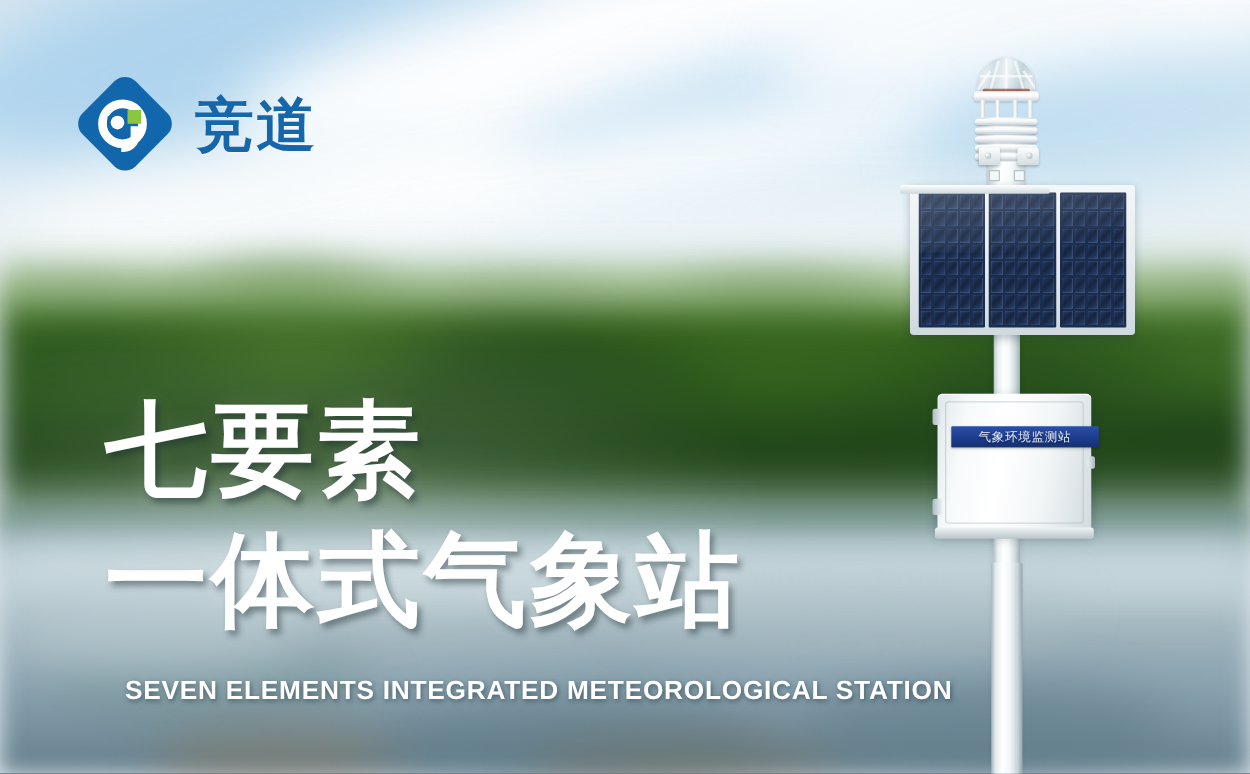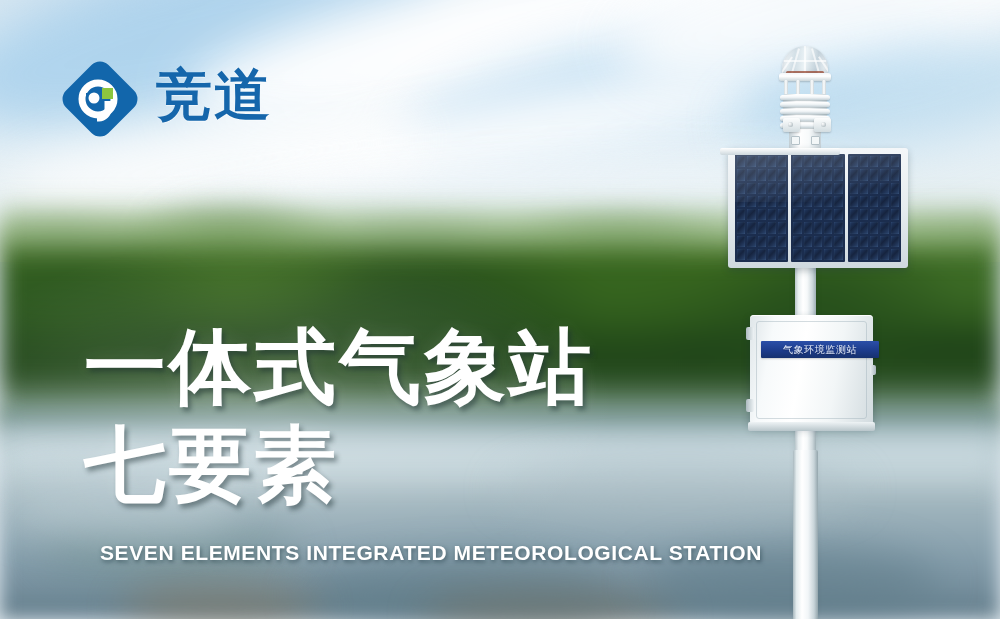--- a/index.html
+++ b/index.html
@@ -88,23 +88,23 @@
   .veil{
     position:absolute;left:0;top:230px;width:660px;height:390px;
     background:radial-gradient(ellipse 480px 240px at 270px 180px, rgba(255,255,255,.18) 0%, rgba(255,255,255,0) 72%);
     pointer-events:none;
   }
 
   
   .logo{position:absolute;left:58px;top:57px;display:flex;align-items:center;gap:14px;}
   .logo-mark{position:relative;width:84px;height:84px;flex:none;}
   .logo-text{
-    font-size:56px;line-height:1;font-weight:700;letter-spacing:2px;
+    font-size:47px;line-height:1;font-weight:700;letter-spacing:2px;
     color:#1566ab;
-    font-family:Liberation Mono, monospace;
+    font-family:Liberation Sans, sans-serif;
     text-shadow:0 1px 1px rgba(255,255,255,.55);
   }
 
   
   .headline{position:absolute;left:84px;top:312px;width:620px;}
   .hl-line{
     color:#ffffff;font-weight:700;letter-spacing:3px;
     font-size:82px;line-height:98px;
     font-family:"DejaVu Sans","Liberation Sans",sans-serif;
     text-shadow:3px 4px 5px rgba(20,40,45,.45), 0 0 18px rgba(255,255,255,.12);
@@ -282,22 +282,22 @@
         <rect x="28" y="36" width="16" height="9" fill="#1266ab"></rect>
         <circle cx="36" cy="41" r="5.5" fill="#ffffff"></circle>
         <rect x="44" y="31" width="11" height="11" fill="#8cc63f"></rect>
         <path d="M50 44 v8 a9 9 0 0 1 -9 9 h-2" fill="none" stroke="#ffffff" stroke-width="7" stroke-linecap="butt"></path>
       </svg>
     </div>
     <div class="logo-text">竞道</div>
   </div>
 
   <div class="headline">
+    <div class="hl-line hl-1">七要素</div>
     <div class="hl-line hl-2">一体式气象站</div>
-    <div class="hl-line hl-1">七要素</div>
   </div>
   <div class="subtitle">SEVEN ELEMENTS INTEGRATED METEOROLOGICAL STATION</div>
 
   <div class="station">
 
     <div class="pole"></div>
     <div class="pole-lower"></div>
 
     <div class="sensor">
       <div class="dome">

